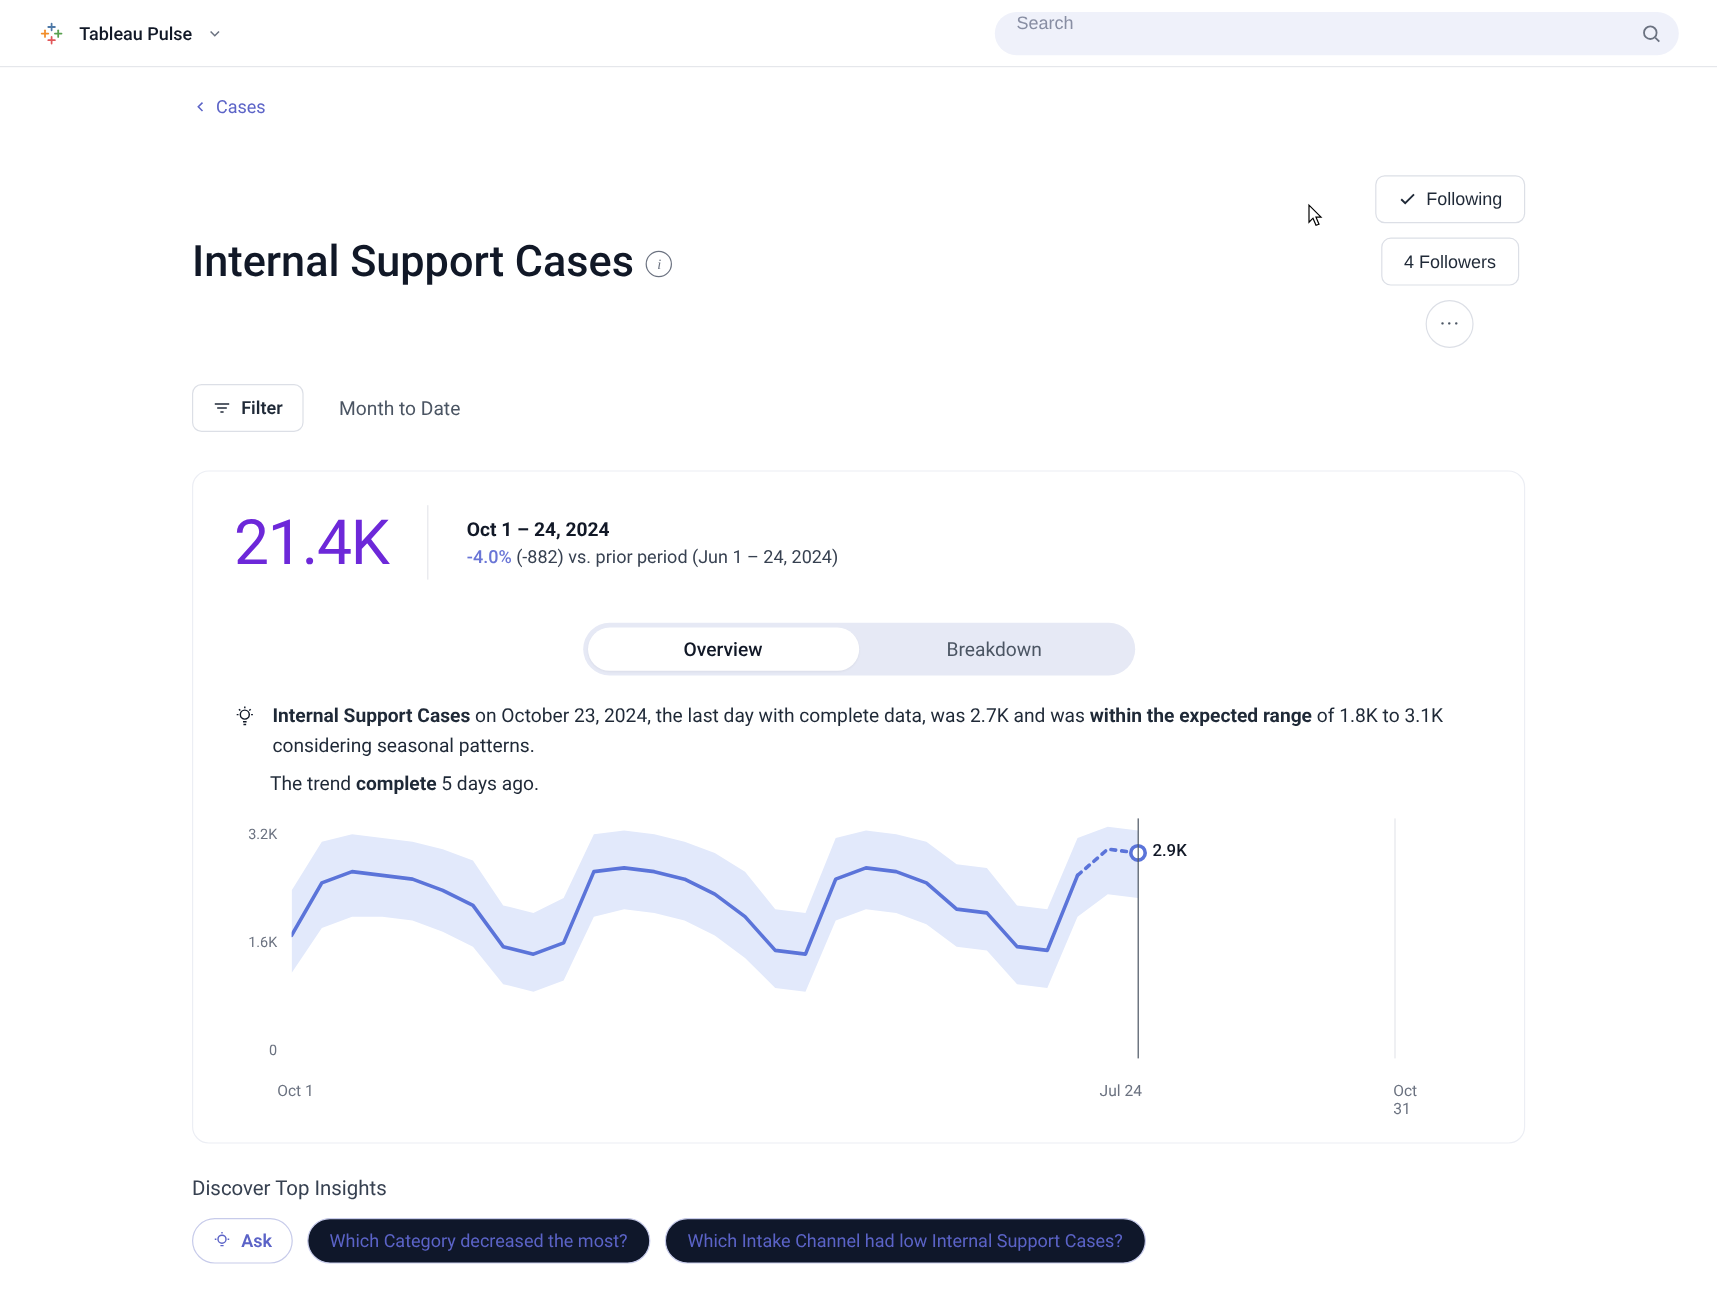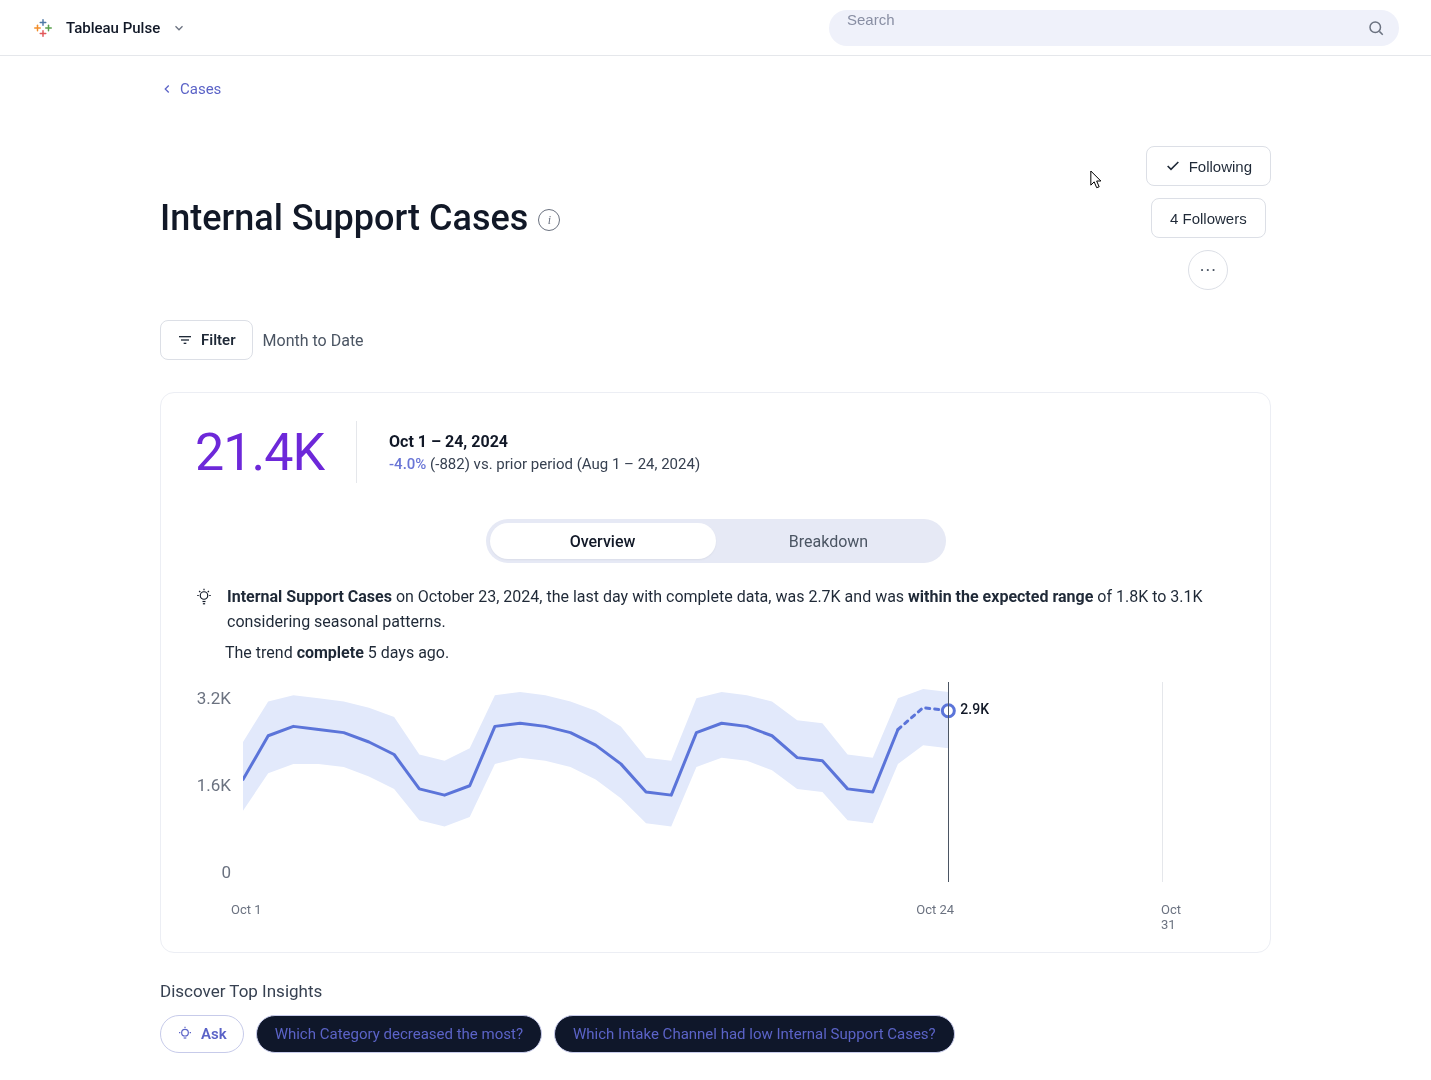--- a/index.html
+++ b/index.html
@@ -91,21 +91,21 @@
     color:#1f2937;
     cursor:pointer;
   }
   .more-btn {
     width:40px;height:40px;border-radius:50%;border:1px solid #dcdfe6;
     display:inline-flex;align-items:center;justify-content:center;
     font-size:18px;color:#4b5563;cursor:pointer;letter-spacing:1px;
   }
 
   
-  .filterrow { display:flex; align-items:center; gap:10px; margin-top:30px;}
+  .filterrow { display:flex; align-items:center; gap:30px; margin-top:30px;}
   .filter-btn {
     height:40px;border:1px solid #dcdfe6;border-radius:8px;background:#fff;
     display:inline-flex;align-items:center;padding:0 16px;gap:8px;
     font-weight:600;font-size:15px;
   }
   .period-label { font-size:16px; color:#4b5563;}
 
   
   .card {
     margin-top:32px;
@@ -141,21 +141,21 @@
   
   .insight { display:flex; gap:14px; font-size:16px; color:#1f2937; line-height:1.55;
     margin-bottom:8px;}
   .insight b { font-weight:700;}
   .insight2 { margin-left:30px; font-size:16px; color:#1f2937; margin-bottom:20px;}
   .sparkle-icon { width:18px;height:18px; flex:none; margin-top:3px;}
 
   
   .chartwrap { display:flex; gap:12px;}
   .yaxis { width:36px; display:flex; flex-direction:column; justify-content:space-between;
-    height:200px; text-align:right; color:#6b7280; font-size:17px; padding-top:6px;}
+    height:200px; text-align:right; color:#6b7280; font-size:12px; padding-top:6px;}
   .plot {
     position:relative; width:920px; height:220px;
   }
   .plot svg { position:absolute; top:0; left:0;}
   .gridv {
     position:absolute; top:0; width:1px; height:200px; background:#4b5563;
   }
   .gridv.light { background:#e5e7eb;}
   .point-label{
     position:absolute; font-size:14px; color:#111827; font-weight:500;
@@ -258,21 +258,21 @@
   </div>
 
   
   <div class="card">
     <div class="summary">
       <div class="bignum">21.4K</div>
       <div class="divider"></div>
       <div class="sumright">
         <div class="daterange">Oct 1 – 24, 2024</div>
         <div class="delta-line">
-          <span class="delta-neg">-4.0%</span><span> (-882) vs. prior period (Aug 1 – 24, 2024)</span>
+          <span class="delta-neg">-4.0%</span><span> (-882) vs. prior period (Jun 1 – 24, 2024)</span>
         </div>
       </div>
     </div>
 
     <div class="tabs">
       <div class="tab active">Overview</div>
       <div class="tab">Breakdown</div>
     </div>
 
     <div class="insight">
@@ -307,21 +307,21 @@
             <path d="M654.952380952381,47.5 L680.1428571428572,25.625 L705.3333333333334,28.75" fill="none" stroke="#5b74d9" stroke-width="3" stroke-dasharray="4 5" stroke-linecap="round"></path>
             <circle cx="705.3333333333334" cy="28.75" r="6" fill="#fff" stroke="#5b74d9" stroke-width="3"></circle>
           </svg>
         <div id="vline-today" class="gridv" style="left: 705.333px;"></div>
         <div id="vline-end" class="gridv light" style="left: 919px;"></div>
         <div id="pt-label" class="point-label" style="left: 717.333px; top: 19.75px;">2.9K</div>
       </div>
     </div>
     <div class="xaxis">
       <span style="position:absolute;left:0">Oct 1</span>
-      <span id="xt-today" style="position: absolute; left: 685.333px;">Oct 24</span>
+      <span id="xt-today" style="position: absolute; left: 685.333px;">Jul 24</span>
       <span id="xt-end" style="position: absolute; left: 890px; margin-left: 40px;">Oct 31</span>
     </div>
   </div>
 
   
   <div class="section-title">Discover Top Insights</div>
   <div class="chips">
     <div class="ask-btn">
       <svg width="16" height="16" viewBox="0 0 24 24" fill="none" stroke="#5b63c7" stroke-width="1.8">
         <circle cx="12" cy="10" r="5"></circle>

